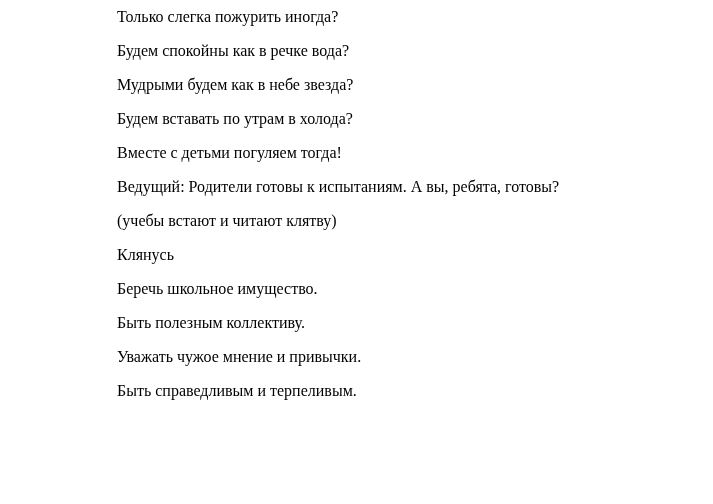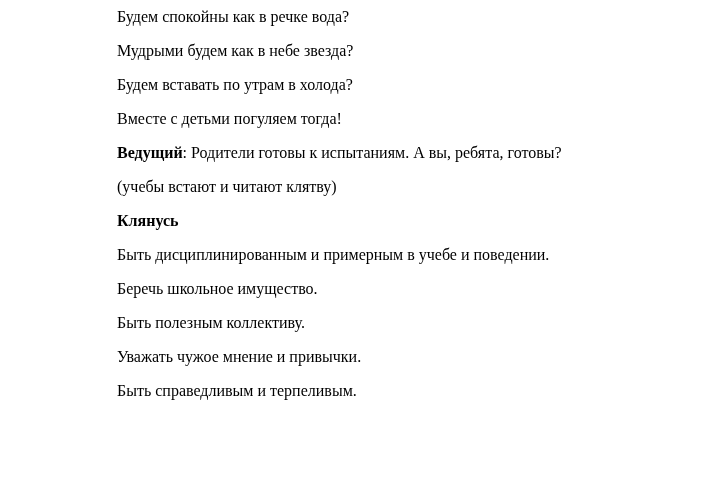--- a/index.html
+++ b/index.html
@@ -21,32 +21,32 @@
       font-family: "Liberation Serif", "DejaVu Serif", serif;
       font-size: 16px;
       color: #000000;
     }
     .line {
       height: 34px;
       line-height: 23px;
       white-space: nowrap;
     }
     .bold {
-      font-weight: bold;
+      font-weight: normal;
     }
   </style>
 </head>
 <body>
 
 <div class="page">
+  <div class="line">Только слегка пожурить иногда?</div>
   <div class="line">Будем спокойны как в речке вода?</div>
   <div class="line">Мудрыми будем как в небе звезда?</div>
   <div class="line">Будем вставать по утрам в холода?</div>
   <div class="line">Вместе с детьми погуляем тогда!</div>
   <div class="line"><span class="bold">Ведущий</span><span>: Родители готовы к испытаниям. А вы, ребята, готовы?</span></div>
   <div class="line">(учебы встают и читают клятву)</div>
   <div class="line bold">Клянусь</div>
-  <div class="line">Быть дисциплинированным и примерным в учебе и поведении.</div>
   <div class="line">Беречь школьное имущество.</div>
   <div class="line">Быть полезным коллективу.</div>
   <div class="line">Уважать чужое мнение и привычки.</div>
   <div class="line">Быть справедливым и терпеливым.</div>
 </div>
 
 </body></html>

